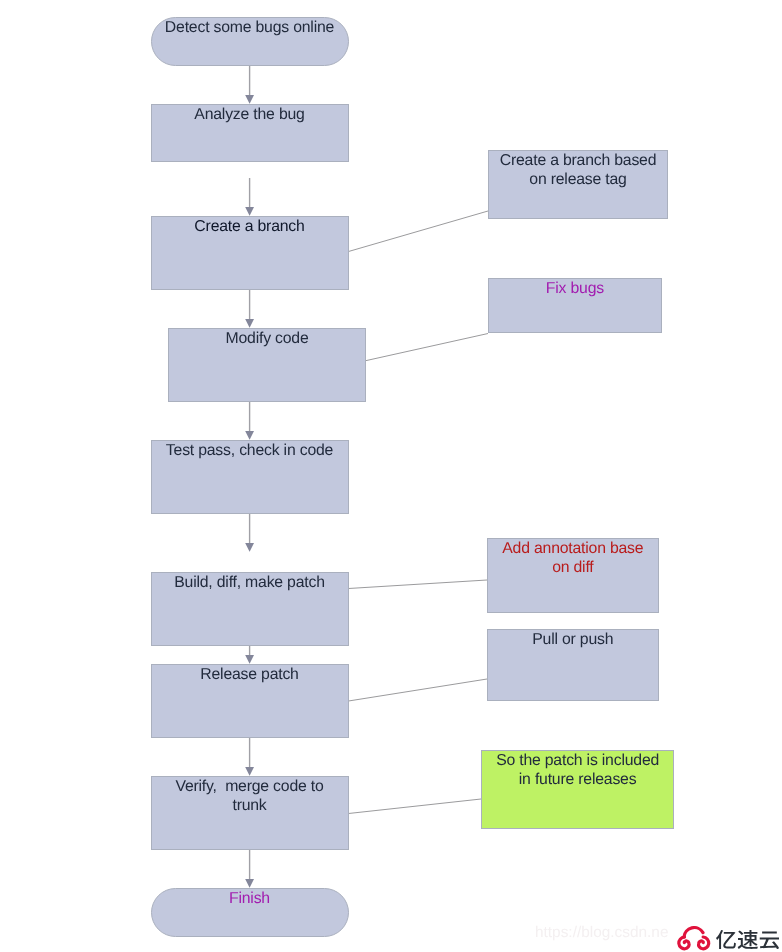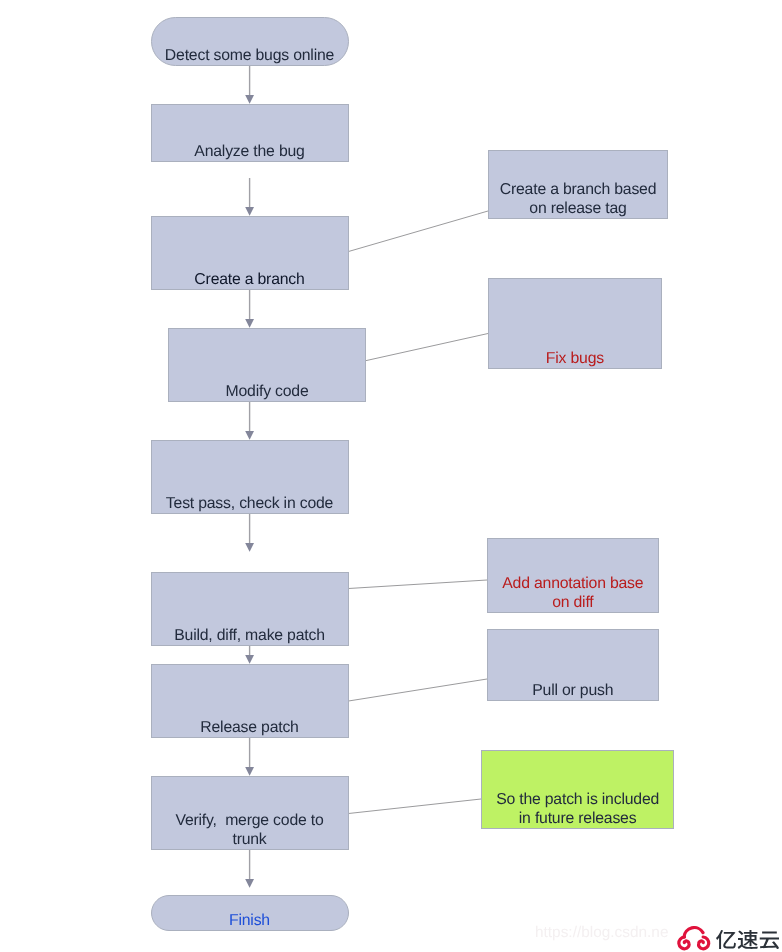--- a/index.html
+++ b/index.html
@@ -1,21 +1,21 @@
 <!DOCTYPE html>
 <html><head>
 <meta charset="utf-8">
 <style>
   html,body{margin:0;padding:0;}
   body{width:782px;height:952px;background:#ffffff;overflow:hidden;
        font-family:"Liberation Sans",sans-serif;
        -webkit-font-smoothing:antialiased;text-rendering:geometricPrecision;}
   #stage{position:relative;width:782px;height:952px;}
   svg.layer{position:absolute;left:0;top:0;width:782px;height:952px;}
-  .node{position:absolute;box-sizing:border-box;display:flex;align-items:flex-end;
+  .node{position:absolute;box-sizing:border-box;display:flex;align-items:flex-start;
         justify-content:center;text-align:center;color:#222b3d;font-size:15.8px;
         line-height:19px;letter-spacing:-0.2px;white-space:pre;filter:opacity(1);}
   .watermark{position:absolute;left:535px;top:924px;font-size:15.4px;color:#f1edee;
              white-space:nowrap;letter-spacing:0px;filter:opacity(1);}
   #logo{position:absolute;left:677.2px;top:925.6px;width:110px;height:44px;}
   #logo-cloud{position:absolute;left:0px;top:0px;width:33.6px;height:25.4px;}
   #logo-text{position:absolute;left:38.4px;top:4.3px;width:63.1px;height:19.3px;}
 </style>
 </head>
 <body style="background: rgb(255, 255, 255);">
@@ -63,24 +63,24 @@
   <div id="nodes">
       <div class="node" style="left: 150.5px; top: 16.5px; width: 198px; height: 49px; background: rgb(194, 200, 221); border: 1px solid rgb(170, 176, 190); color: rgb(34, 43, 61); border-radius: 24.5px;"><span>Detect some bugs online</span></div>
       <div class="node" style="left: 150.5px; top: 104px; width: 198px; height: 58px; background: rgb(194, 200, 221); border: 1px solid rgb(170, 176, 190); color: rgb(34, 43, 61);"><span>Analyze the bug</span></div>
       <div class="node" style="left: 150.5px; top: 216px; width: 198px; height: 74px; background: rgb(194, 200, 221); border: 1px solid rgb(170, 176, 190); color: #0f172a;"><span>Create a branch</span></div>
       <div class="node" style="left: 168px; top: 328px; width: 198px; height: 74px; background: rgb(194, 200, 221); border: 1px solid rgb(170, 176, 190); color: rgb(34, 43, 61);"><span>Modify code</span></div>
       <div class="node" style="left: 150.5px; top: 440px; width: 198px; height: 74px; background: rgb(194, 200, 221); border: 1px solid rgb(170, 176, 190); color: rgb(34, 43, 61);"><span>Test pass, check in code</span></div>
       <div class="node" style="left: 150.5px; top: 552px; width: 198px; height: 74px; background: rgb(194, 200, 221); border: 1px solid rgb(170, 176, 190); color: rgb(34, 43, 61); margin-top: 20px;"><span>Build, diff, make patch</span></div>
       <div class="node" style="left: 150.5px; top: 664px; width: 198px; height: 74px; background: rgb(194, 200, 221); border: 1px solid rgb(170, 176, 190); color: rgb(34, 43, 61);"><span>Release patch</span></div>
       <div class="node" style="left: 150.5px; top: 776px; width: 198px; height: 74px; background: rgb(194, 200, 221); border: 1px solid rgb(170, 176, 190); color: rgb(34, 43, 61);"><span>Verify,  merge code to
 trunk</span></div>
-      <div class="node" style="left: 150.5px; top: 888px; width: 198px; height: 36px; background: rgb(194, 200, 221); border: 1px solid rgb(170, 176, 190); color: #1d4ed8; border-radius: 24.5px; margin-top: 7px;"><span>Finish</span></div>
+      <div class="node" style="left: 150.5px; top: 888px; width: 198px; height: 49px; background: rgb(194, 200, 221); border: 1px solid rgb(170, 176, 190); color: #a21caf; border-radius: 24.5px;"><span>Finish</span></div>
       <div class="node" style="left: 488.2px; top: 150.1px; width: 179.7px; height: 69.4px; background: rgb(194, 200, 221); border: 1px solid rgb(170, 176, 190); color: rgb(34, 43, 61);"><span>Create a branch based
 on release tag</span></div>
-      <div class="node" style="left: 488.2px; top: 277.5px; width: 173.4px; height: 91px; background: rgb(194, 200, 221); border: 1px solid rgb(170, 176, 190); color: #b91c1c;"><span>Fix bugs</span></div>
+      <div class="node" style="left: 488.2px; top: 277.5px; width: 173.4px; height: 55px; background: rgb(194, 200, 221); border: 1px solid rgb(170, 176, 190); color: #a21caf;"><span>Fix bugs</span></div>
       <div class="node" style="left: 486.6px; top: 538.1px; width: 172.5px; height: 74.5px; background: rgb(194, 200, 221); border: 1px solid rgb(170, 176, 190); color: #b91c1c;"><span>Add annotation base
 on diff</span></div>
       <div class="node" style="left: 486.5px; top: 629.2px; width: 172.6px; height: 72px; background: rgb(194, 200, 221); border: 1px solid rgb(170, 176, 190); color: rgb(34, 43, 61);"><span>Pull or push</span></div>
       <div class="node" style="left: 481px; top: 750.1px; width: 193.2px; height: 78.5px; background: #bef264; border: 1px solid rgb(170, 176, 190); color: rgb(34, 43, 61);"><span>So the patch is included
 in future releases</span></div>
     </div>
   <div class="watermark" style="color: rgb(244, 240, 241);">https://blog.csdn.ne</div>
   <div id="logo">
     <svg id="logo-cloud" viewBox="0.10 1.10 33.60 25.40">
         <g fill="none" stroke-width="3.2" stroke-linecap="round" stroke-linejoin="round" stroke="#e0123c">

